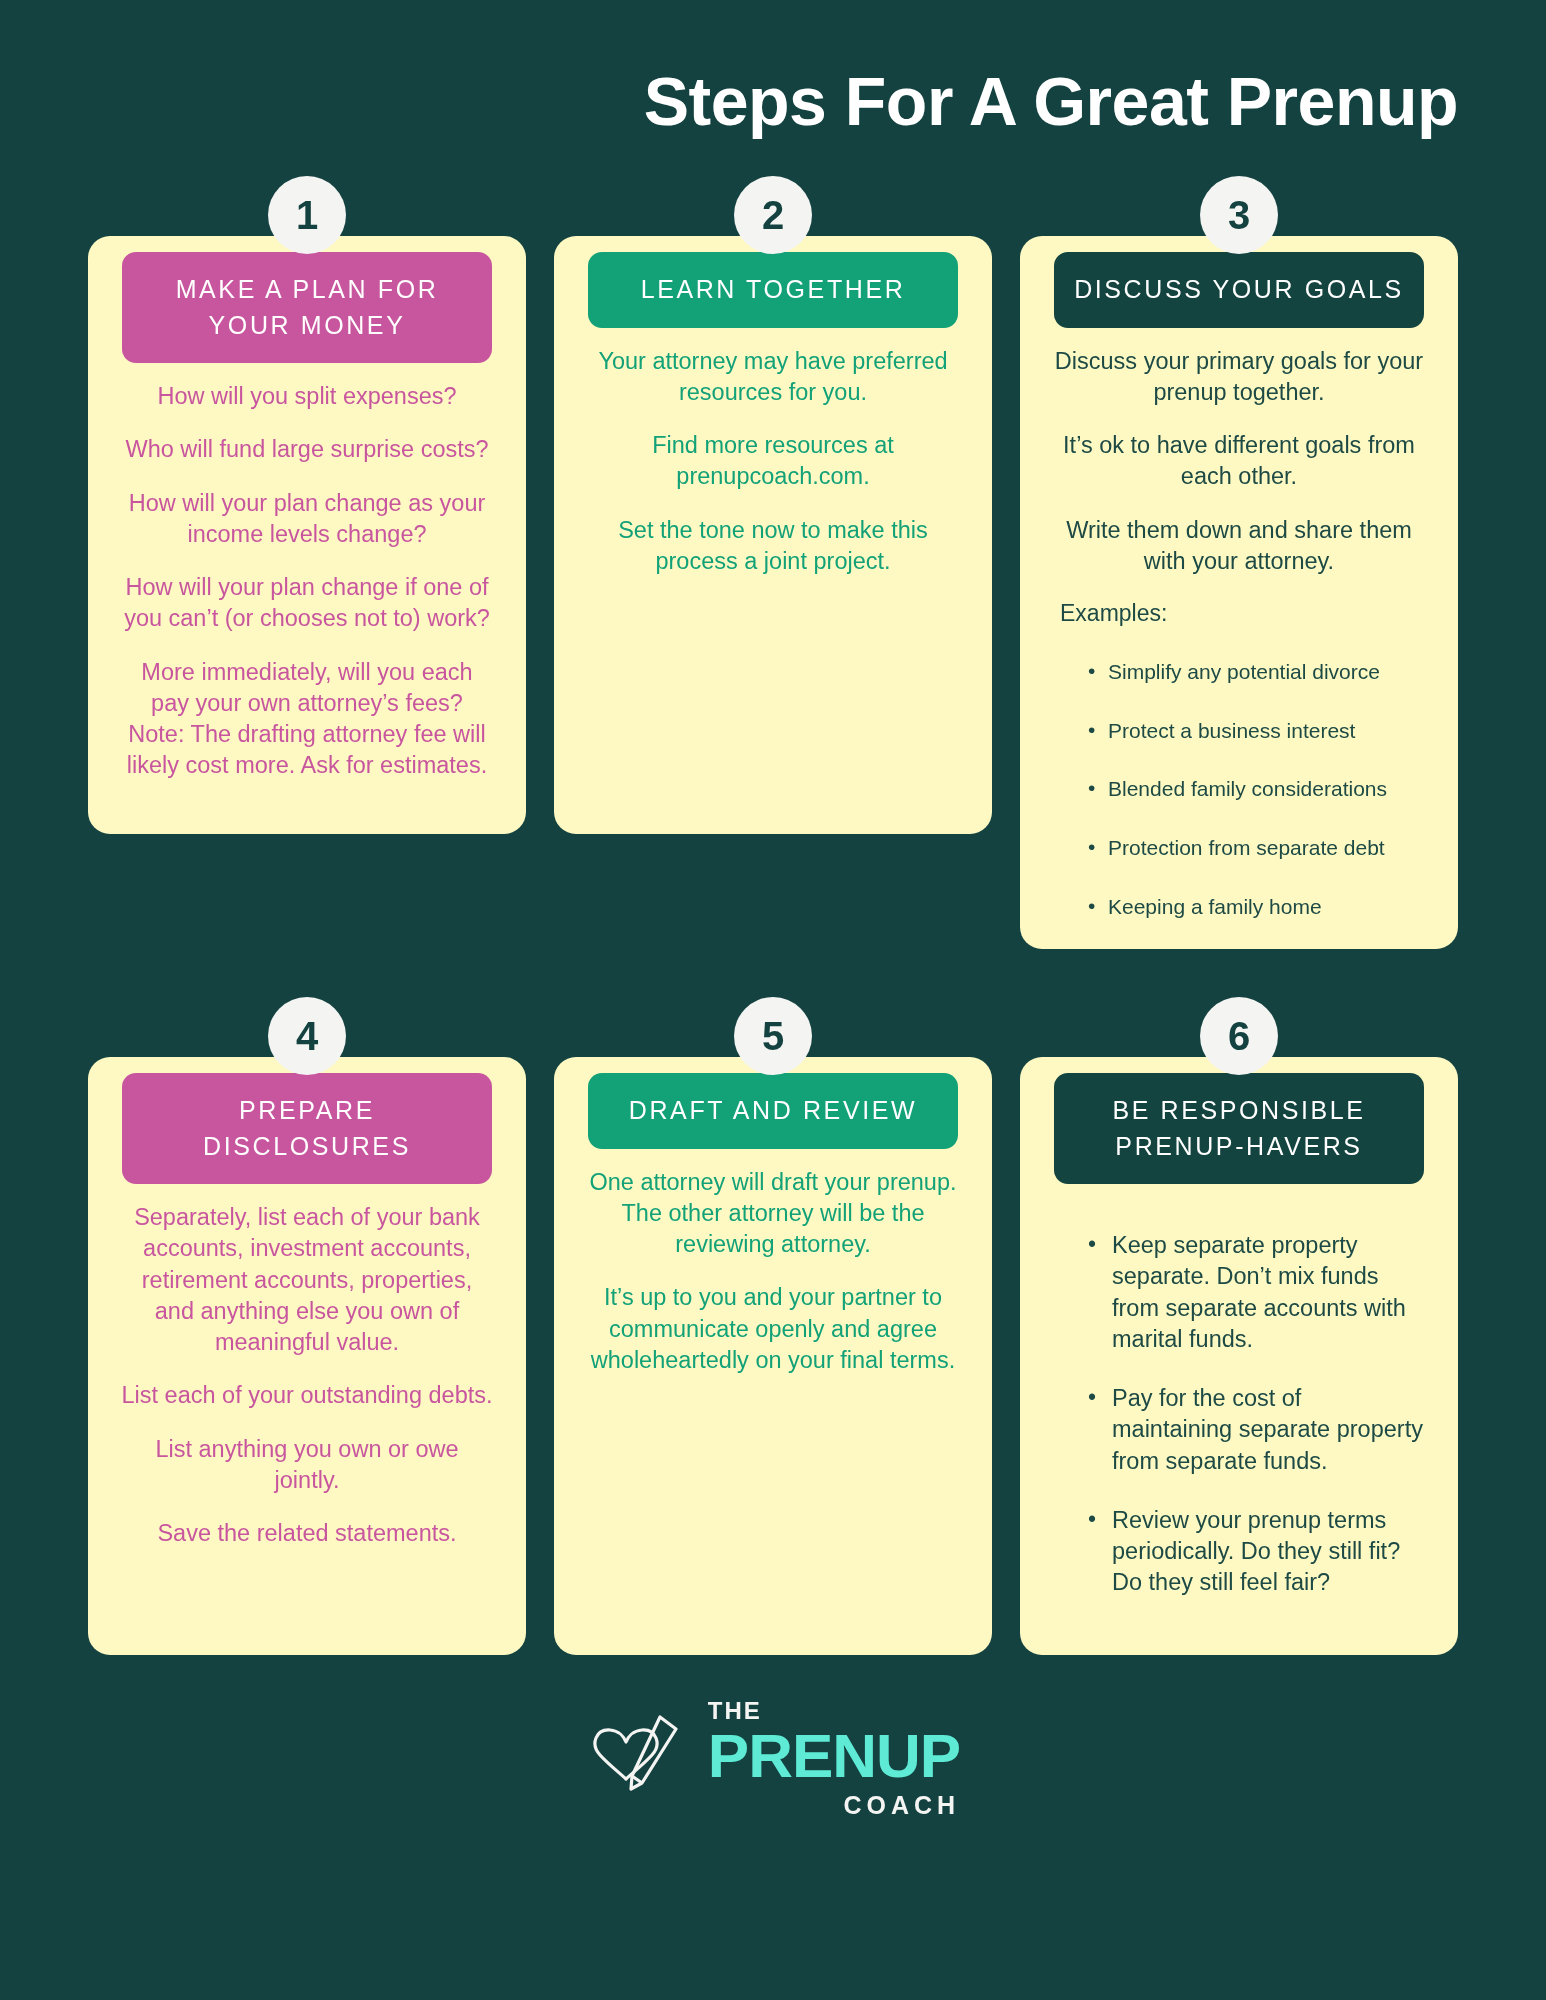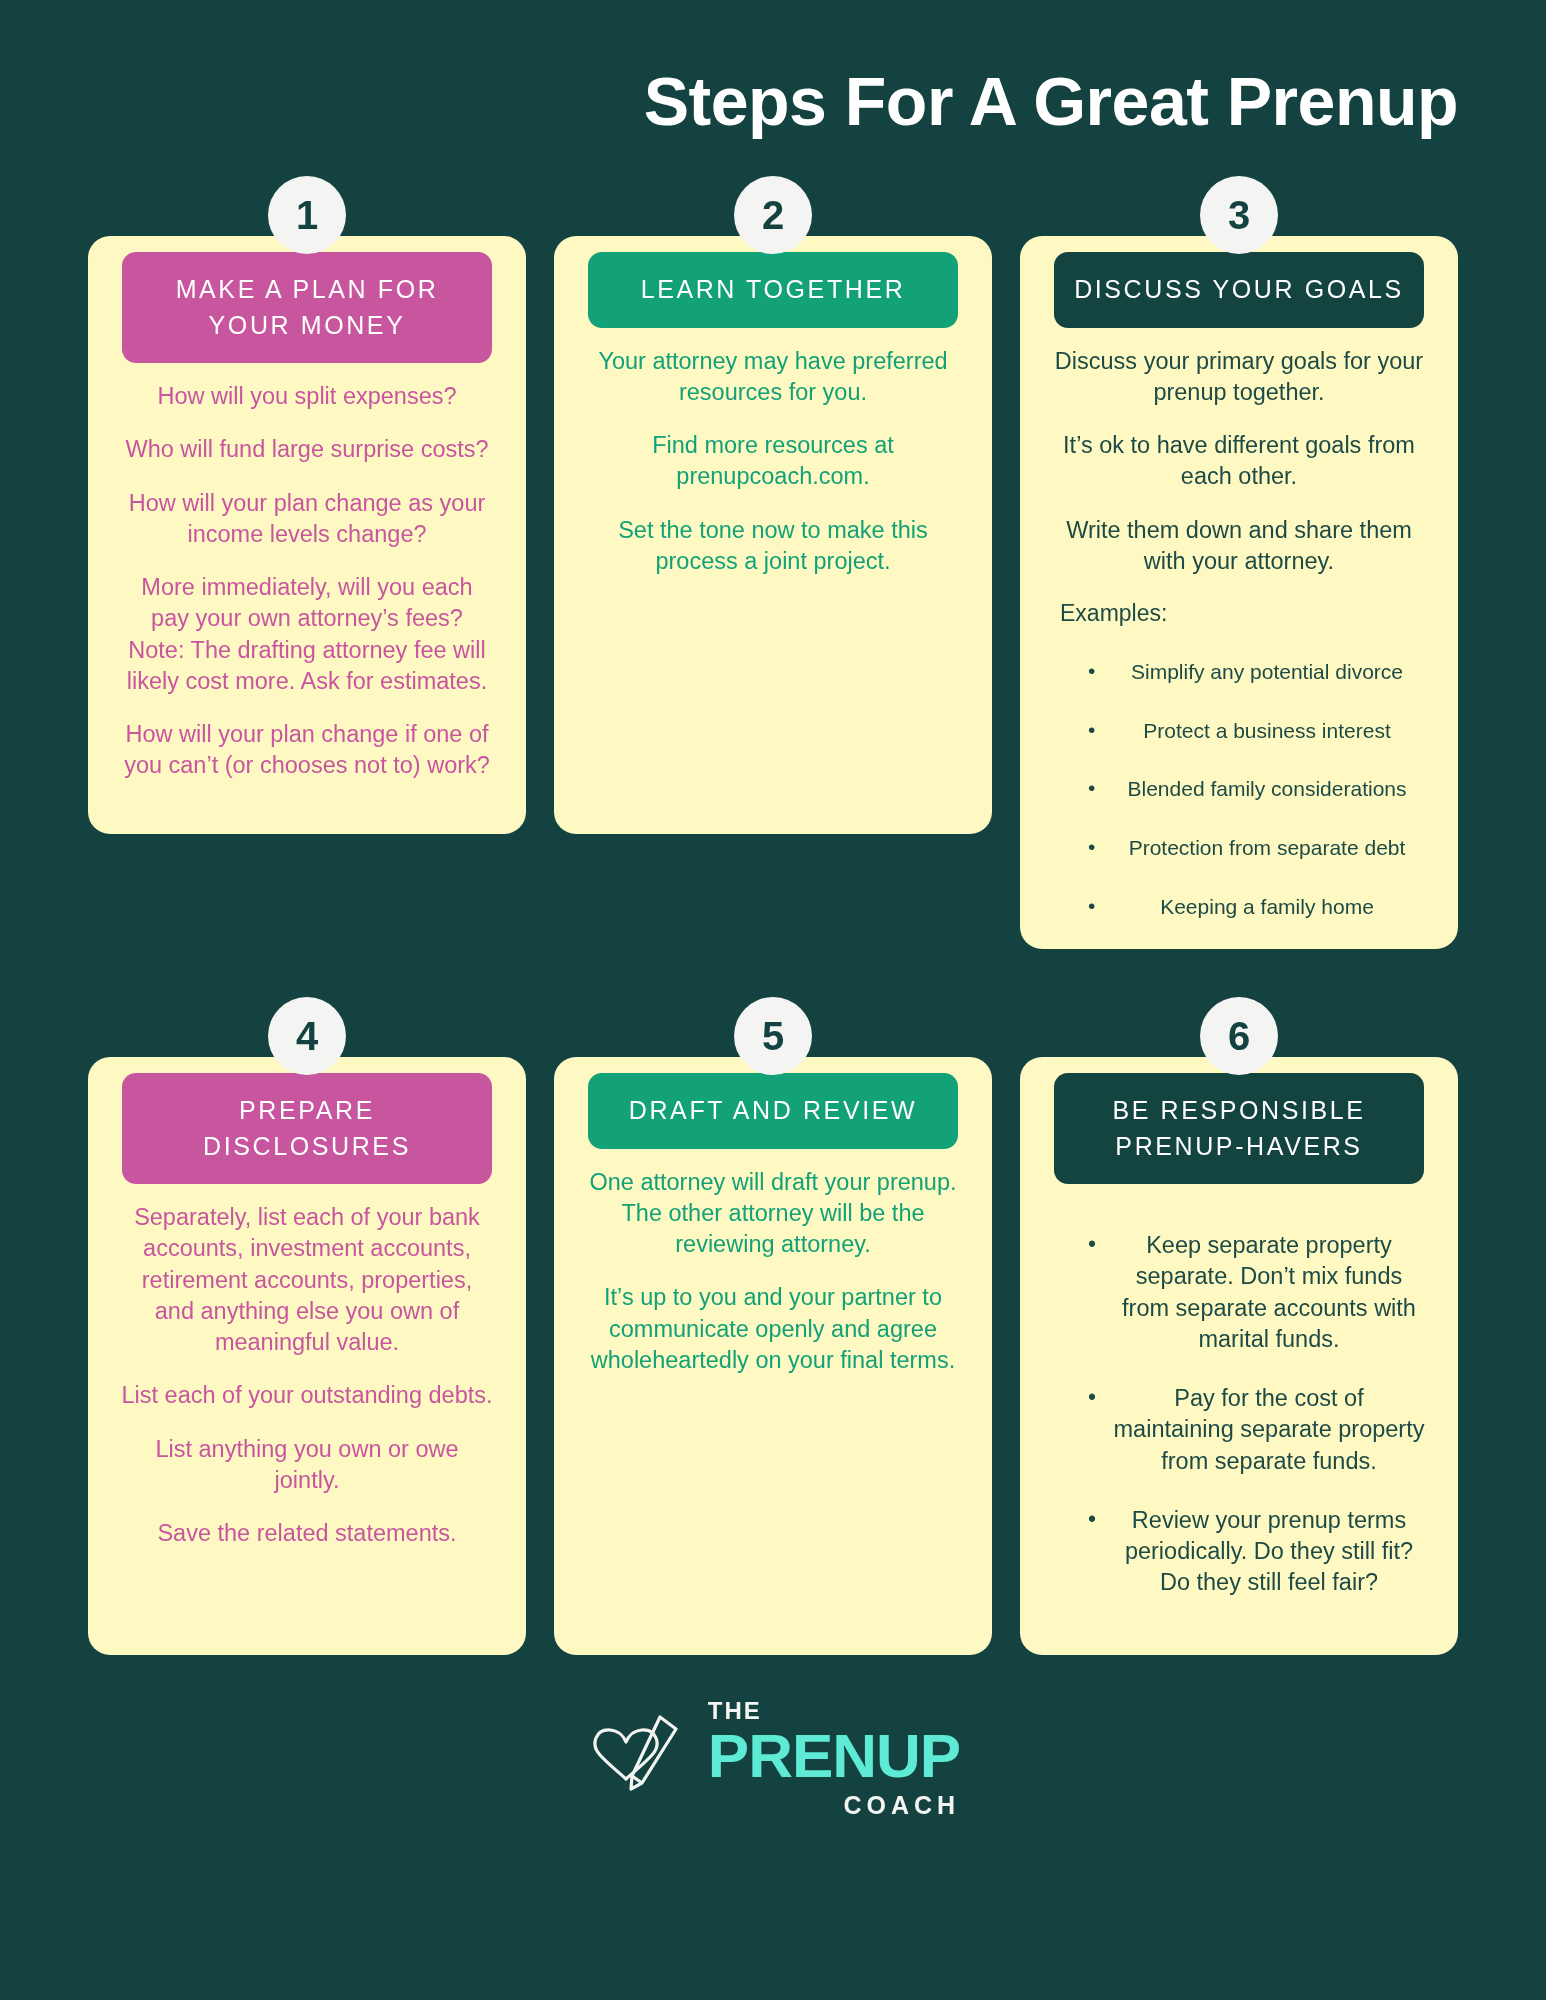--- a/index.html
+++ b/index.html
@@ -74,21 +74,21 @@
   .body.dark  p, .body.dark  li, .body.dark  .lead { color: #1d4a45; }
 
   .lead { font-size: 23px; line-height: 1.3; margin-bottom: 4px; text-align: left; padding-left: 8px; }
 
   ul.bullets { list-style: none; margin: 0; padding: 0 0 0 34px; }
   ul.bullets li {
     position: relative;
     font-size: 21px;
     line-height: 1.46;
     padding-left: 22px;
-    text-align: center;
+    text-align: left;
     margin-bottom: 1px;
     margin-top: 28px;
   }
   ul.bullets li::before {
     content: "\2022";
     position: absolute; left: 2px; top: -1px;
     font-size: 21px;
   }
   ul.bullets.spaced li { font-size: 23.5px; line-height: 1.33; margin-bottom: 20px; padding-left: 26px; }
   ul.bullets.spaced li::before { font-size: 23px; }
@@ -115,22 +115,22 @@
     <div class="row">
 
       <div class="col">
         <div class="num-circle">1</div>
         <div class="card tall-a">
           <div class="pill pink">MAKE A PLAN FOR YOUR MONEY</div>
           <div class="body pink">
             <p>How will you split expenses?</p>
             <p>Who will fund large surprise costs?</p>
             <p>How will your plan change as your income levels change?</p>
+            <p>How will your plan change if one of you can’t (or chooses not to) work?</p>
             <p>More immediately, will you each pay your own attorney’s fees? Note: The drafting attorney fee will likely cost more. Ask for estimates.</p>
-            <p>How will your plan change if one of you can’t (or chooses not to) work?</p>
           </div>
         </div>
       </div>
 
       <div class="col">
         <div class="num-circle">2</div>
         <div class="card tall-a">
           <div class="pill green">LEARN TOGETHER</div>
           <div class="body green">
             <p>Your attorney may have preferred resources for you.</p>

